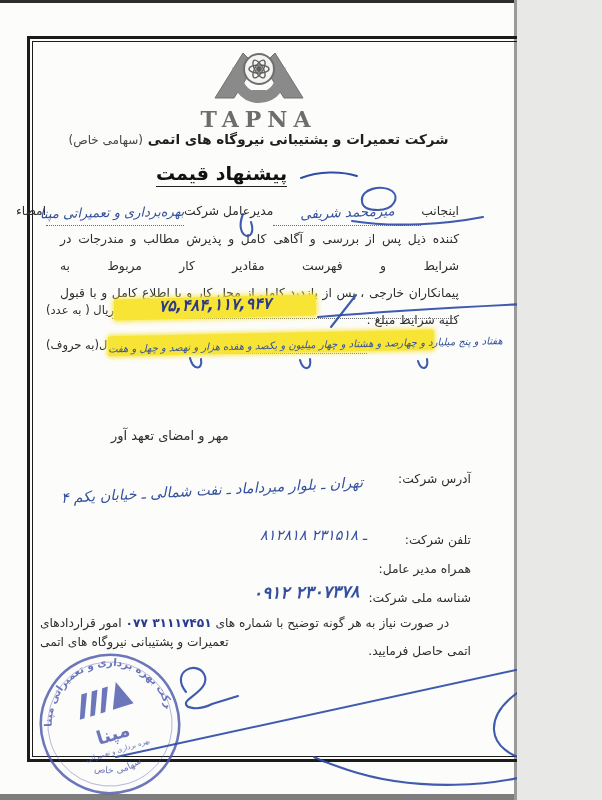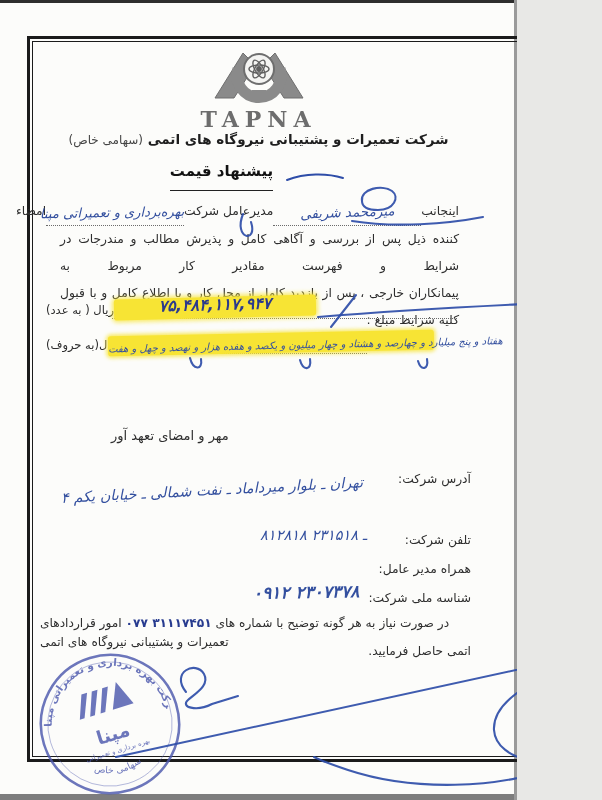--- a/index.html
+++ b/index.html
@@ -12,21 +12,21 @@
 
   #frame{position:absolute;left:27px;top:36px;width:545px;height:720px;border:3px solid #1b1b1b;}
   #frame-inner{position:absolute;left:2px;top:2px;right:2px;bottom:2px;border:1px solid #1b1b1b;}
 
   
   #logo-wrap{position:absolute;left:0;right:0;top:44px;text-align:center;}
   #brand{font-family:"DejaVu Serif",serif;font-size:22px;color:#6d6d6d;letter-spacing:6px;font-weight:bold;margin-top:-4px;}
   #company-line{position:absolute;left:0;right:0;top:131px;text-align:center;direction:rtl;color:#1e1e1e;font-weight:bold;font-size:13.5px;}
   #company-line .suffix{font-size:12px;font-weight:normal;color:#444;}
   #title-row{position:absolute;left:0;right:0;top:162px;direction:rtl;display:flex;justify-content:center;align-items:center;gap:10px;}
-  #doc-title{font-size:15px;font-weight:bold;color:#111;border-bottom:1.6px solid #222;padding-bottom:10px;}
+  #doc-title{font-size:19px;font-weight:bold;color:#111;border-bottom:1.6px solid #222;padding-bottom:2px;}
 
   
   #para{position:absolute;left:60px;right:58px;top:197px;direction:rtl;color:#2e2e2e;font-size:12.3px;line-height:27px;}
   .pline{text-align:justify;text-align-last:justify;}
   .pline.last{text-align-last:right;}
   #line1{display:flex;direction:rtl;align-items:baseline;white-space:nowrap;}
   .dotarea{border-bottom:1.6px dotted #6b6b6b;text-align:center;position:relative;}
   .dotfill{flex:1;border-bottom:1.6px dotted #6b6b6b;}
   .hw{color:#34509f;font-style:italic;display:inline-block;}
   #hw-name{font-size:13.5px;transform:rotate(-2deg) translateY(2px);}

